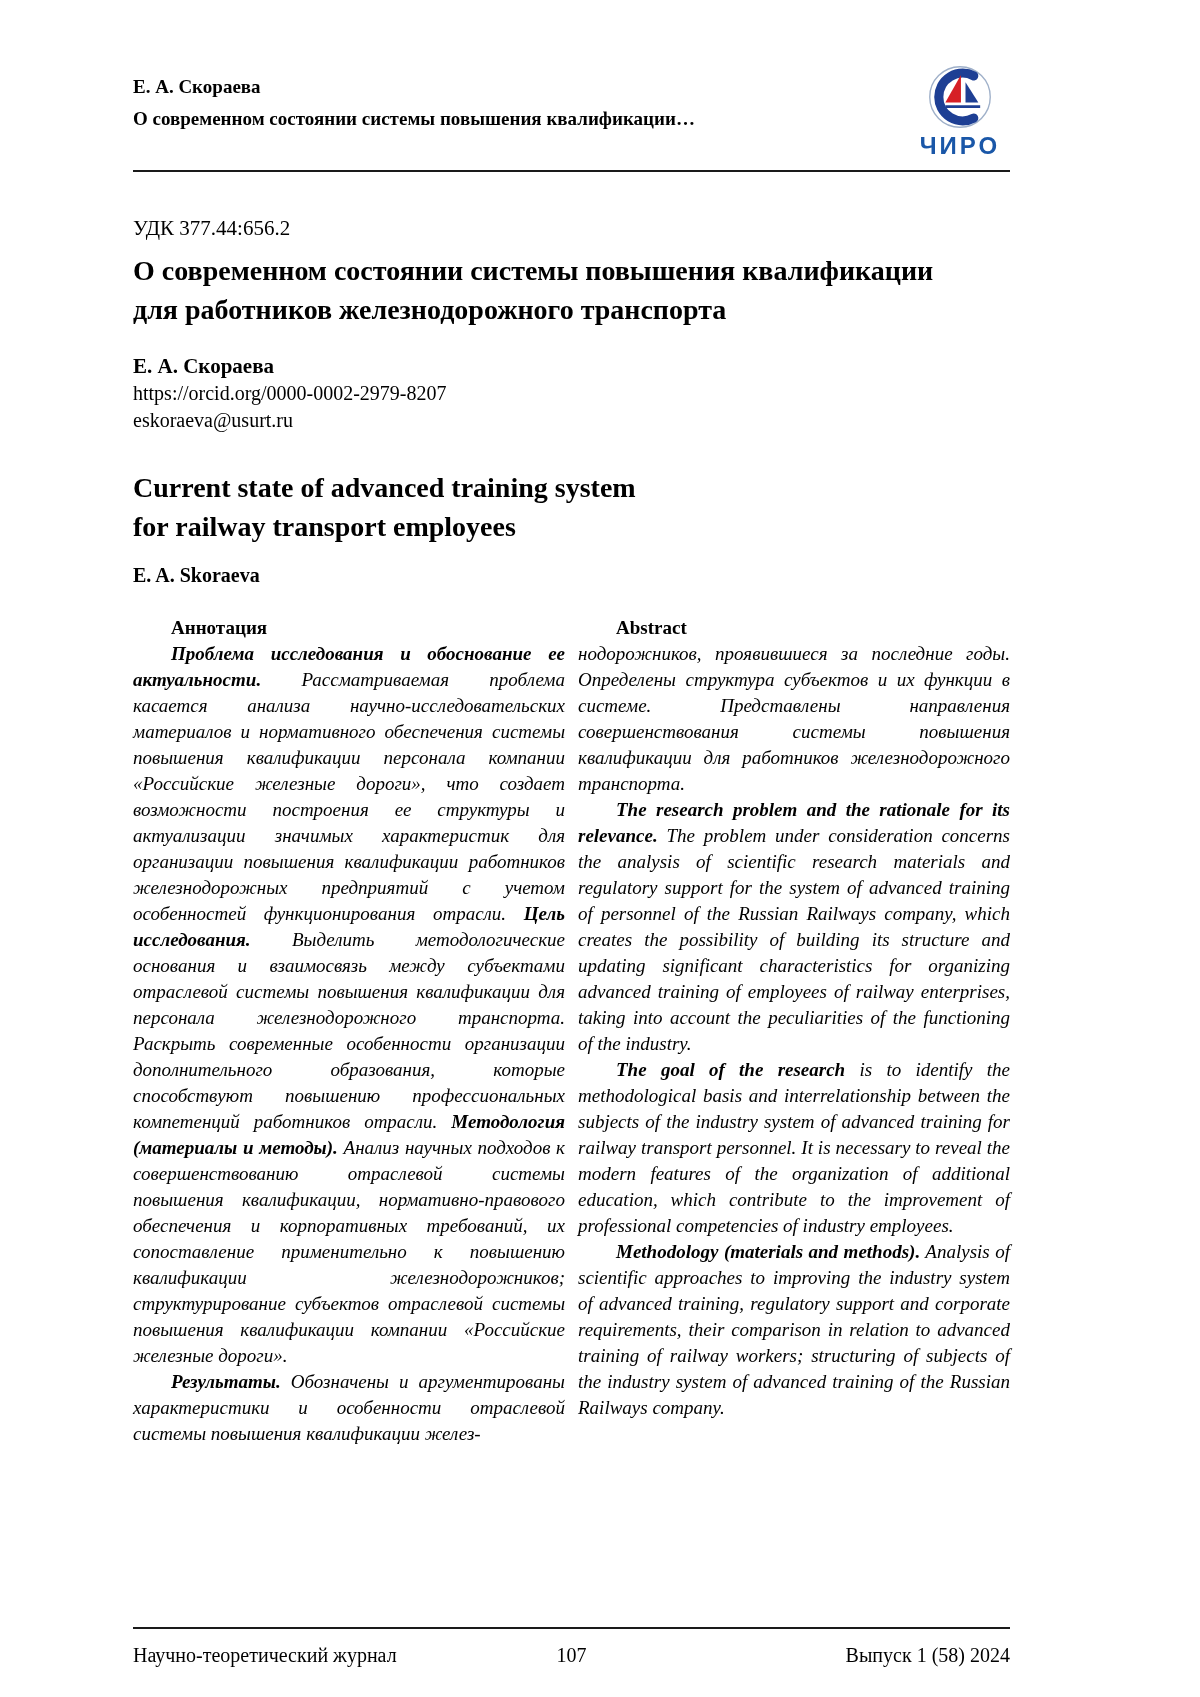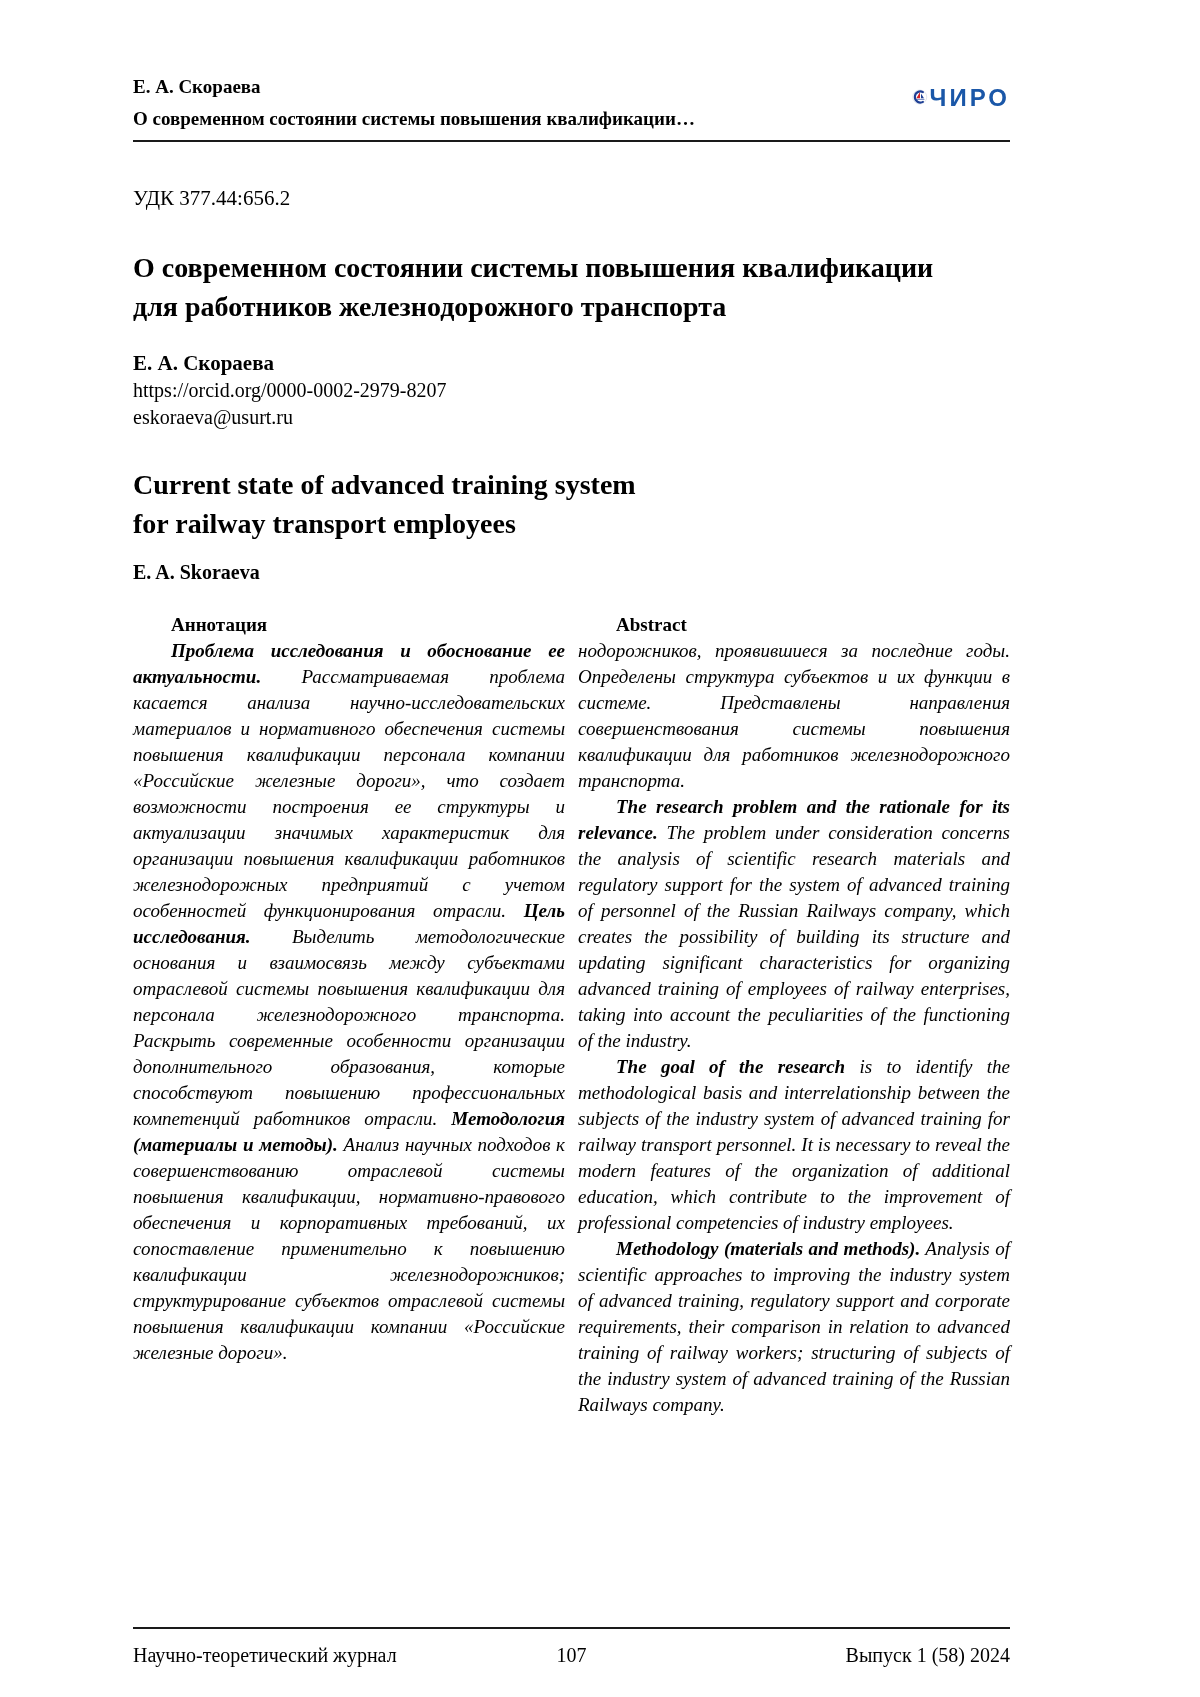--- a/index.html
+++ b/index.html
@@ -10,34 +10,34 @@
     font-family:"Liberation Serif", serif;
     color:#000;
   }
   .page { padding:64px 190px 0 133px; }
 
   
   .header { display:flex; justify-content:space-between; align-items:flex-start; }
   .header-left { padding-top:12px; }
   .header-author { font-size:19px; font-weight:bold; margin-bottom:10px; }
   .header-title  { font-size:19px; font-weight:bold; }
-  .logo { display:flex; flex-direction:row; align-items:center; width:100px; }
+  .logo { display:flex; flex-direction:column; align-items:center; width:100px; }
   .logo-text {
     font-family:"Liberation Sans", sans-serif;
     font-weight:bold; font-size:24px; letter-spacing:3px;
     color:#1a57a8; margin-top:2px;
   }
   .header-rule { border:0; border-top:2px solid #1a1a1a; margin-top:10px; }
 
   
   .udk { margin-top:44px; font-size:21px; }
   .title-ru, .title-en {
     font-size:28px; font-weight:bold; line-height:39px; white-space:pre-line;
   }
-  .title-ru { margin-top:37px; }
+  .title-ru { margin-top:10px; }
   .title-en { margin-top:34px; }
   .author-block { margin-top:24px; font-size:20px; line-height:27px; }
   .author-name { font-size:21px; font-weight:bold; }
   .author-en { margin-top:18px; font-size:20px; font-weight:bold; }
 
   
   .columns { margin-top:28px; display:flex; gap:13px; }
   .col { flex:1; min-width:0; }
   .para {
     font-size:19px; line-height:26px; text-align:justify;
@@ -90,20 +90,21 @@
 
   <h2 class="title-en">Current state of advanced training system
 for railway transport employees</h2>
 
   <div class="author-en">E. A. Skoraeva</div>
 
   <div class="columns">
     <div class="col" lang="ru">
         <p class="para indent"><span class="r-b">Аннотация</span></p>
         <p class="para indent"><span class="r-bi">Проблема исследования и обоснование ее актуальности.</span><span class="r-i"> Рассматриваемая проблема касается анализа научно-исследовательских материалов и нормативного обеспечения системы повышения квалификации персонала компании «Российские железные дороги», что создает возможности построения ее структуры и актуализации значимых характеристик для организации повышения квалификации работников железнодорожных предприятий с учетом особенностей функционирования отрасли. </span><span class="r-bi">Цель исследования.</span><span class="r-i"> Выделить методологические основания и взаимосвязь между субъектами отраслевой системы повышения квалификации для персонала железнодорожного транспорта. Раскрыть современные особенности организации дополнительного образования, которые способствуют повышению профессиональных компетенций работников отрасли. </span><span class="r-bi">Методология (материалы и методы).</span><span class="r-i"> Анализ научных подходов к совершенствованию отраслевой системы повышения квалификации, нормативно-правового обеспечения и корпоративных требований, их сопоставление применительно к повышению квалификации железнодорожников; структурирование субъектов отраслевой системы повышения квалификации компании «Российские железные дороги».</span></p>
+        <p class="para indent"><span class="r-bi">Результаты.</span><span class="r-i"> Обозначены и аргументированы характеристики и особенности отраслевой системы повышения квалификации желез-</span></p>
       </div>
     <div class="col" lang="en">
         <p class="para indent"><span class="r-b">Abstract</span></p>
         <p class="para"><span class="r-i">нодорожников, проявившиеся за последние годы. Определены структура субъектов и их функции в системе. Представлены направления совершенствования системы повышения квалификации для работников железнодорожного транспорта.</span></p>
         <p class="para indent"><span class="r-bi">The research problem and the rationale for its relevance.</span><span class="r-i"> The problem under consideration concerns the analysis of scientific research materials and regulatory support for the system of advanced training of personnel of the Russian Railways company, which creates the possibility of building its structure and updating significant characteristics for organizing advanced training of employees of railway enterprises, taking into account the peculiarities of the functioning of the industry.</span></p>
         <p class="para indent"><span class="r-bi">The goal of the research</span><span class="r-i"> is to identify the methodological basis and interrelationship between the subjects of the industry system of advanced training for railway transport personnel. It is necessary to reveal the modern features of the organization of additional education, which contribute to the improvement of professional competencies of industry employees.</span></p>
         <p class="para indent"><span class="r-bi">Methodology (materials and methods).</span><span class="r-i"> Analysis of scientific approaches to improving the industry system of advanced training, regulatory support and corporate requirements, their comparison in relation to advanced training of railway workers; structuring of subjects of the industry system of advanced training of the Russian Railways company.</span></p>
       </div>
   </div>
 

